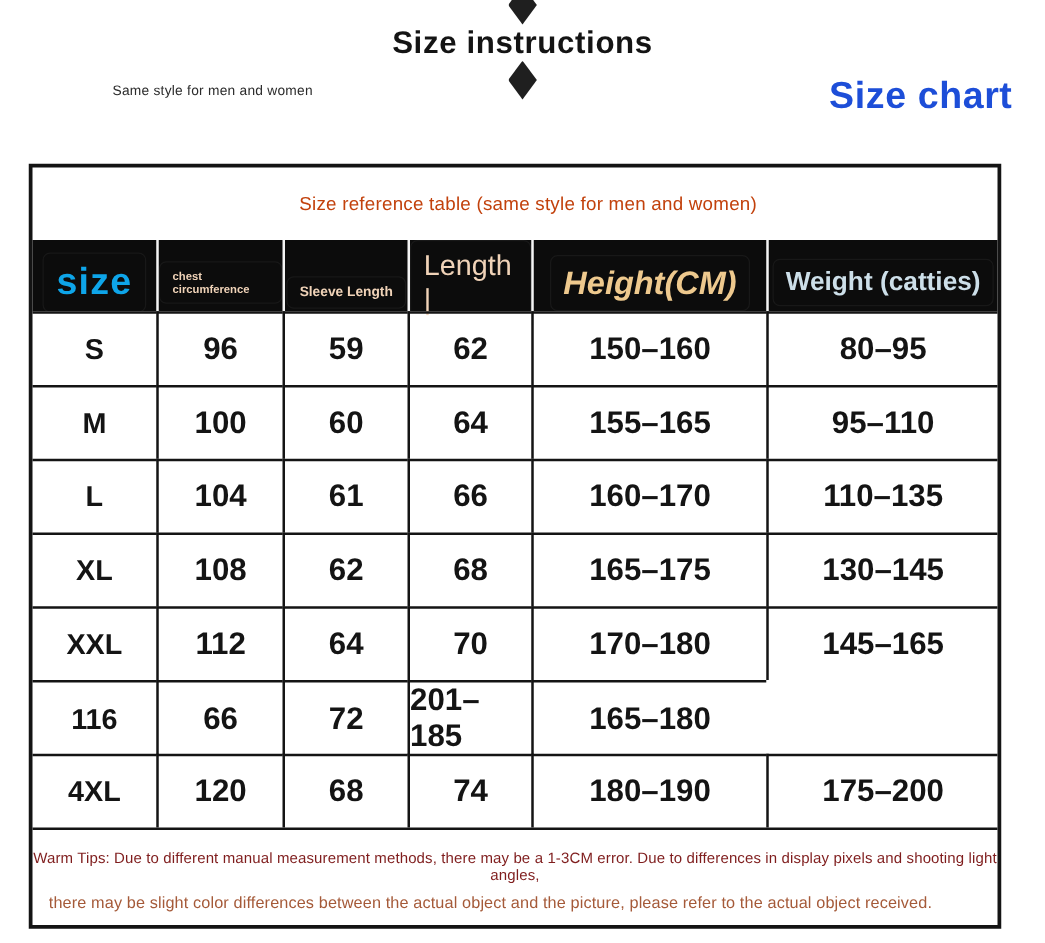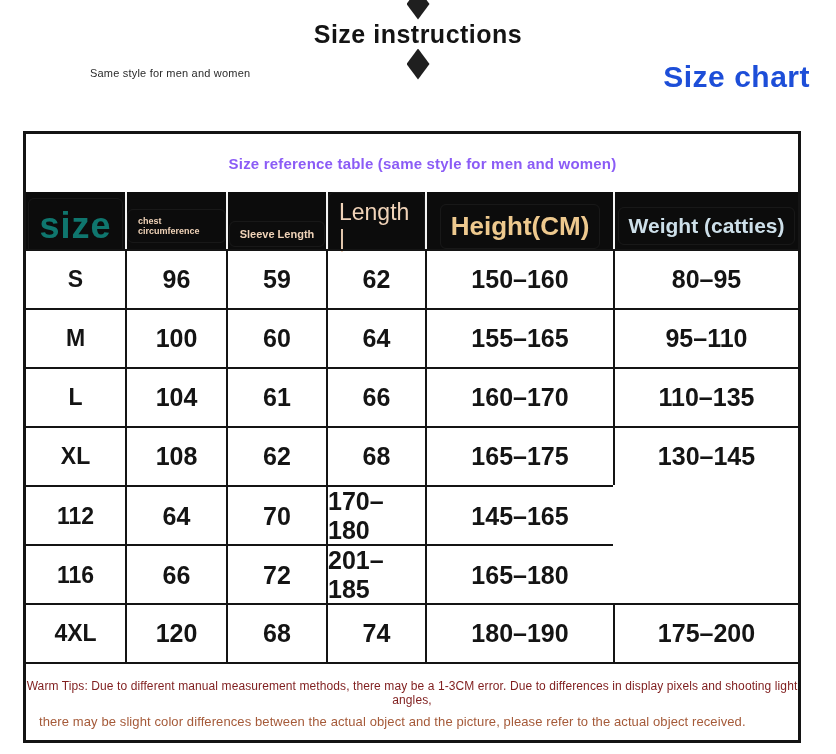--- a/index.html
+++ b/index.html
@@ -24,34 +24,34 @@
   
   .smudge { position:absolute; background:rgba(120,120,120,0.06); border-radius:12px; filter:blur(2px); }
   .smudge.s1 { left:255px; top:142px; width:330px; height:42px; }
   .smudge.s2 { left:45px;  top:672px; width:730px; height:34px; }
   .smudge.s3 { left:35px;  top:716px; width:560px; height:18px; }
 
   
   .size-table { position:absolute; left:23px; top:131px; width:778px; height:612px;
                 border:3px solid #141414; background:#ffffff; display:flex; flex-direction:column; }
   .caption-row { height:58px; display:flex; align-items:center; justify-content:center; }
-  .caption-row span { color:#8b5cf6; font-size:15px; font-weight:700; letter-spacing:0.2px;margin-left:21px; }
+  .caption-row span { color:#c2410c; font-size:15px; font-weight:400; letter-spacing:0.2px;margin-left:21px; }
 
   .grid { display:grid; grid-template-columns:99px 101px 100px 99px 188px 185px; }
 
   .header-row { background:#0c0c0c; height:57px; }
   .header-row .hcell { display:flex; align-items:center; justify-content:center;
                        border-left:2px solid #f5f5f5; }
   .header-row .hcell:first-child { border-left:none; }
   .header-row .hcell .inner { padding:6px 10px; border:1px solid rgba(255,255,255,0.05); border-radius:6px; }
-  .hcell.col-0 .inner { color:#0f766e; font-size:36px; font-weight:600; letter-spacing:1px; }
+  .hcell.col-0 .inner { color:#0ea5e9; font-size:30px; font-weight:600; letter-spacing:1px; }
   .hcell.col-1 .inner { color:#f0d3b8; font-size:9px;  font-weight:700; }
   .hcell.col-2 .inner { color:#f0d3b8; font-size:11px; font-weight:700;margin-top:16px; }
   .hcell.col-3 .inner { color:#f0d3b8; font-size:23px; font-weight:500; }
-  .hcell.col-4 .inner { color:#eec98e; font-size:26px; font-weight:700; }
+  .hcell.col-4 .inner { color:#eec98e; font-size:26px; font-weight:700;font-style:italic; }
   .hcell.col-5 .inner { color:#cddfe9; font-size:21px; font-weight:700; }
 
   .trow { height:59px; }
   .trow .tcell { display:flex; align-items:center; justify-content:center;
                  border-top:2px solid #141414; border-left:2px solid #141414;
                  font-size:25px; font-weight:700; color:#141414; letter-spacing:0px; }
   .trow .tcell:first-child { border-left:none; font-size:23px; }
 
   .tips-row { flex:1; border-top:2px solid #141414; padding-top:15px; }
   .tips-line1 { text-align:center; font-size:12px; color:#7f1d1d; letter-spacing:0.1px; }
@@ -127,20 +127,21 @@
       </div>
       <div class="grid trow">
         <div class="tcell">XL</div>
         <div class="tcell">108</div>
         <div class="tcell">62</div>
         <div class="tcell">68</div>
         <div class="tcell">165–175</div>
         <div class="tcell">130–145</div>
       </div>
       <div class="grid trow">
+        <div class="tcell">XXL</div>
         <div class="tcell">112</div>
         <div class="tcell">64</div>
         <div class="tcell">70</div>
         <div class="tcell">170–180</div>
         <div class="tcell">145–165</div>
       </div>
       <div class="grid trow">
         <div class="tcell">116</div>
         <div class="tcell">66</div>
         <div class="tcell">72</div>

